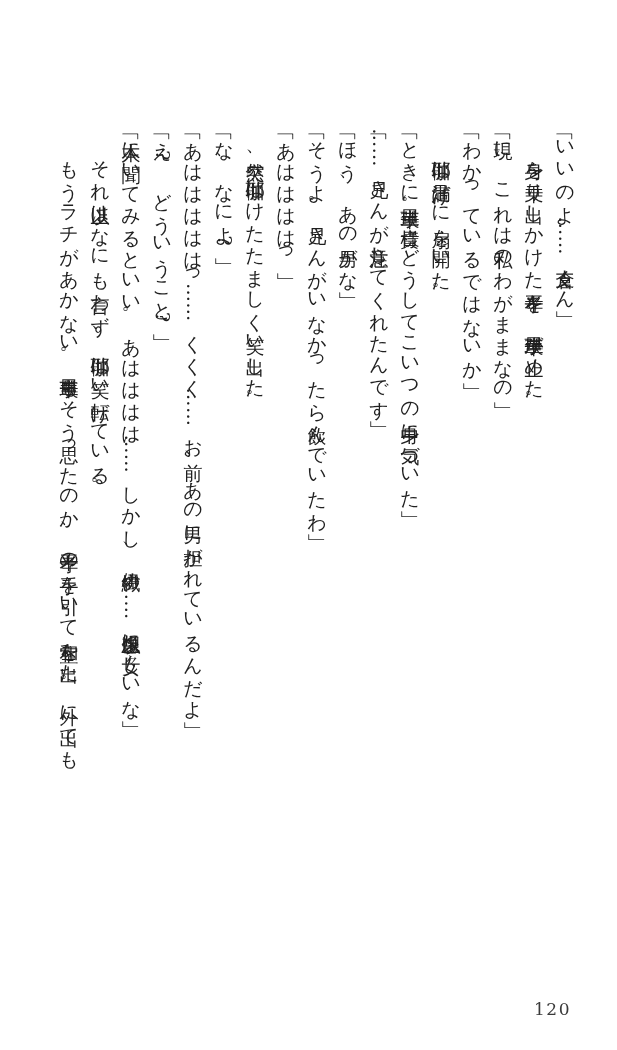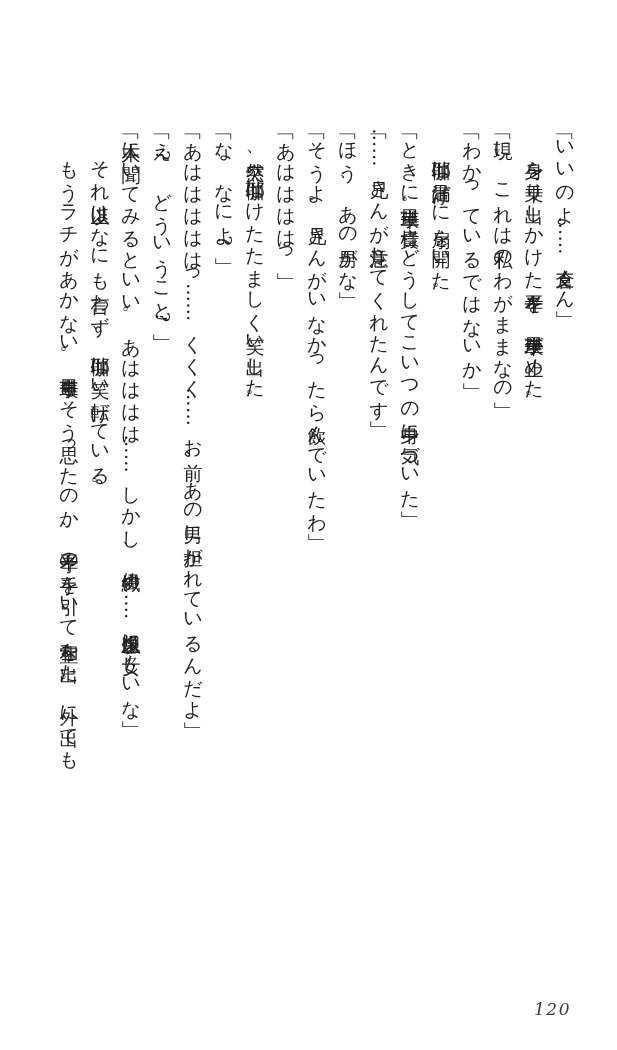--- a/index.html
+++ b/index.html
@@ -36,21 +36,20 @@
     white-space: nowrap;
   }
   .line.indent {
     text-indent: 1em;
   }
   .page-number {
     position: absolute;
     left: 534px;
     top: 999px;
     font-size: 17px;
-    font-style: italic;
     color: var(--page_number, #3a3a3a);
     letter-spacing: 1.5px;
   }
 </style>
 </head>
 <body>
 
 <div class="page">
   <div class="text-block">
     <p class="line">「いいのよ……支倉くん」</p>

